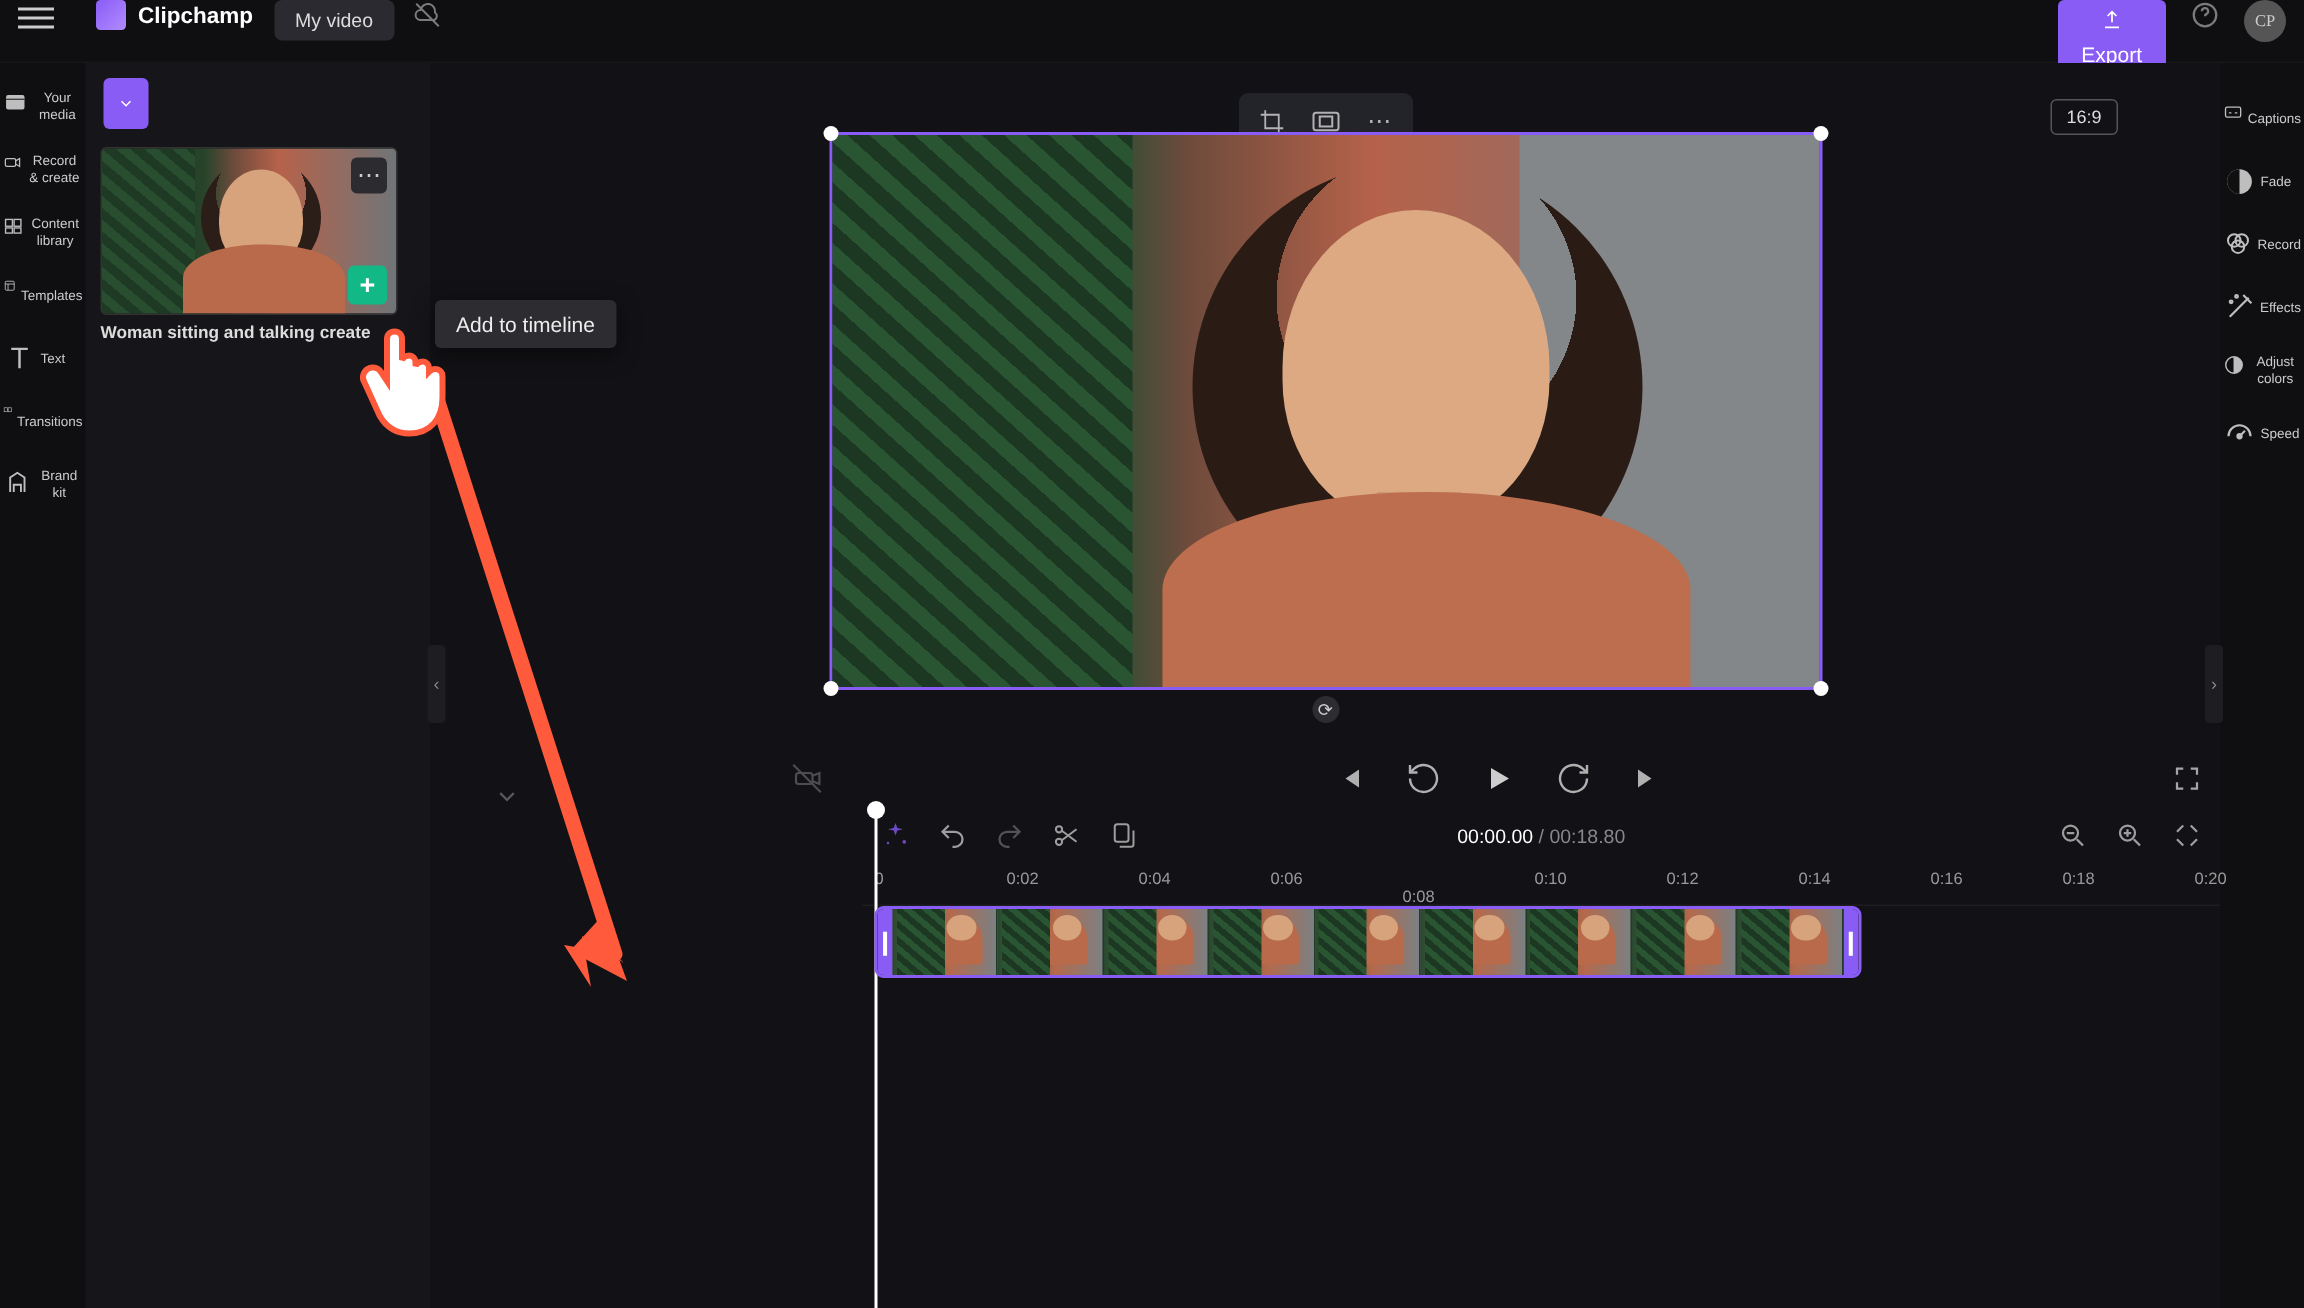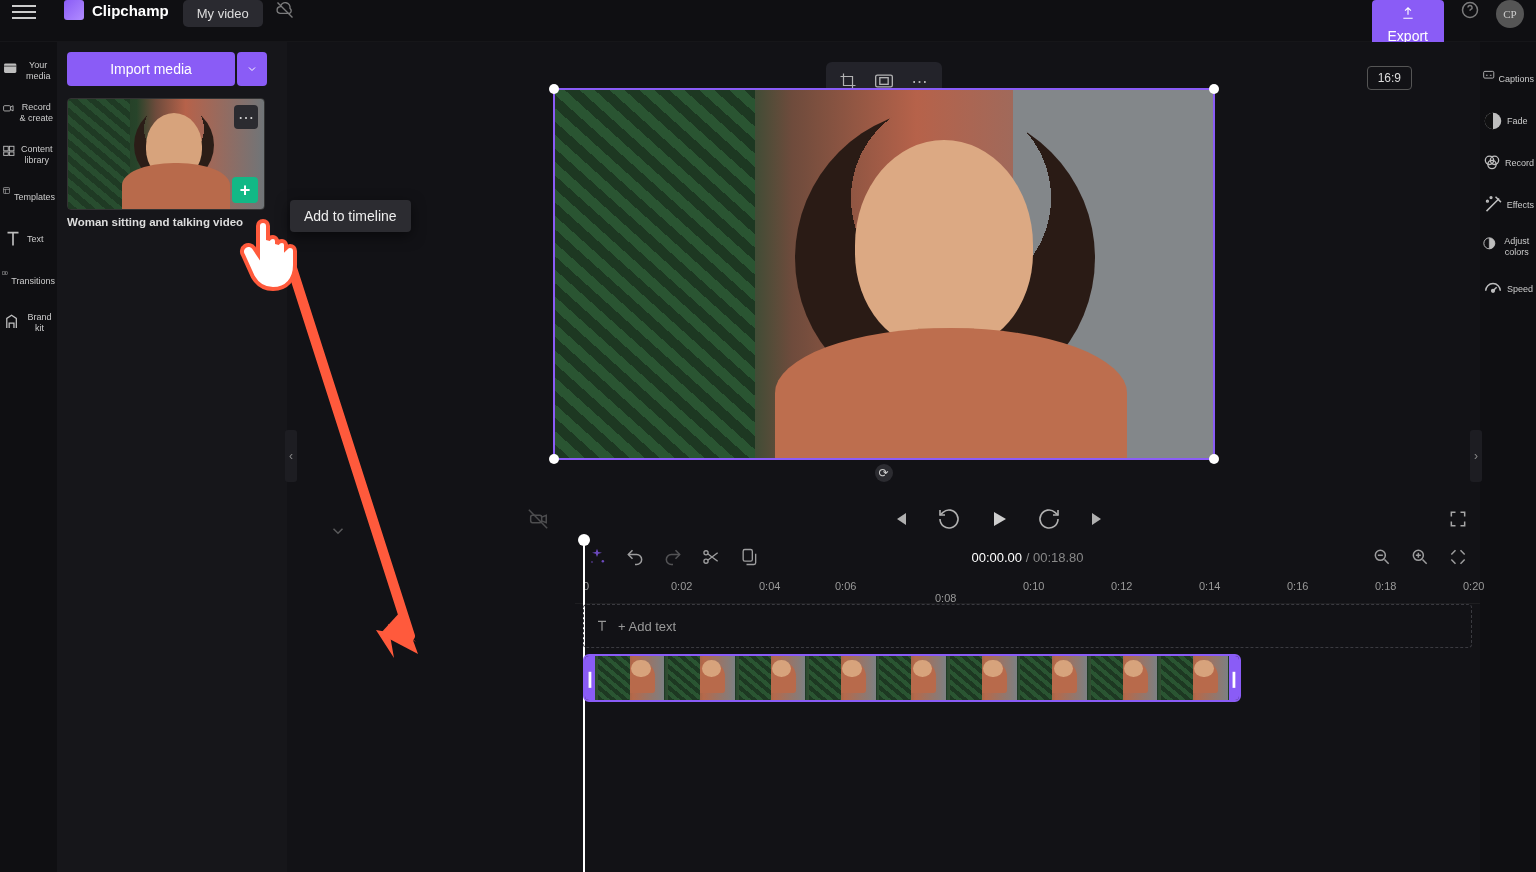--- a/index.html
+++ b/index.html
@@ -220,37 +220,36 @@
           <svg viewBox="0 0 24 24" fill="none" stroke="#ddd" stroke-width="1.6">
             <path d="M6 20V8l6-4 6 4v12"></path>
             <path d="M9 20v-6h6v6"></path>
           </svg>
         </span>
       <span class="label">Brand kit</span>
     </div>
   </div>
 
   <div class="media-panel">
-    <div class="import-btn">Import media</div>
     <div class="import-caret">
       <svg width="12" height="12" viewBox="0 0 24 24" fill="none" stroke="#fff" stroke-width="2">
           <path d="M6 9l6 6 6-6"></path>
         </svg>
     </div>
     <div class="thumb-card">
       <div class="thumb">
         <div class="leaves"></div>
           <div class="hair"></div>
           <div class="face"></div>
           <div class="neck"></div>
           <div class="torso"></div>
         <div class="menu">⋯</div>
         <div class="plus">+</div>
       </div>
-      <div class="thumb-caption">Woman sitting and talking video</div>
+      <div class="thumb-caption">Woman sitting and talking create</div>
     </div>
   </div>
 
   <div class="canvas-area">
     <div class="collapse-tab" style="top:388px;left:-2px">‹</div>
     <div class="collapse-tab" style="top:388px;right:-2px">›</div>
 
     <div class="preview-toolbar">
       <div class="pt-btn">
           <svg width="18" height="18" viewBox="0 0 24 24" fill="none" stroke="#ccc" stroke-width="1.6">
@@ -387,37 +386,31 @@
                 <svg viewBox="0 0 24 24" fill="none" stroke="#ccc" stroke-width="1.8">
                   <path d="M9 4L4 9M15 4l5 5M9 20l-5-5M15 20l5-5"></path>
                 </svg>
               </span>
           </div>
         </div>
         <div class="ruler" id="ruler">
             <span class="tick" style="left: 8px;">0</span>
             <span class="tick" style="left: 96px;">0:02</span>
             <span class="tick" style="left: 184px;">0:04</span>
-            <span class="tick" style="left: 260px;">0:06</span>
+            <span class="tick" style="left: 272px;">0:06</span>
             <span class="tick" style="left: 360px; margin-top: 12px;">0:08</span>
             <span class="tick" style="left: 448px;">0:10</span>
             <span class="tick" style="left: 536px;">0:12</span>
             <span class="tick" style="left: 624px;">0:14</span>
             <span class="tick" style="left: 712px;">0:16</span>
             <span class="tick" style="left: 800px;">0:18</span>
             <span class="tick" style="left: 888px;">0:20</span>
           </div>
         <div class="playhead"></div>
         <div class="tracks">
-          <div class="track">
-            <svg width="16" height="16" viewBox="0 0 24 24" fill="none" stroke="#999" stroke-width="1.8">
-                <path d="M6 5h12M12 5v14"></path>
-              </svg>
-            <span>+ Add text</span>
-          </div>
           <div class="clip-track">
             <div class="clip-handle">❙</div>
             <div class="clip-frames" id="frames">
                 <div class="frame">
                   <div class="p"></div>
                   <div class="f"></div>
                 </div>
                 <div class="frame">
                   <div class="p"></div>
                   <div class="f"></div>

